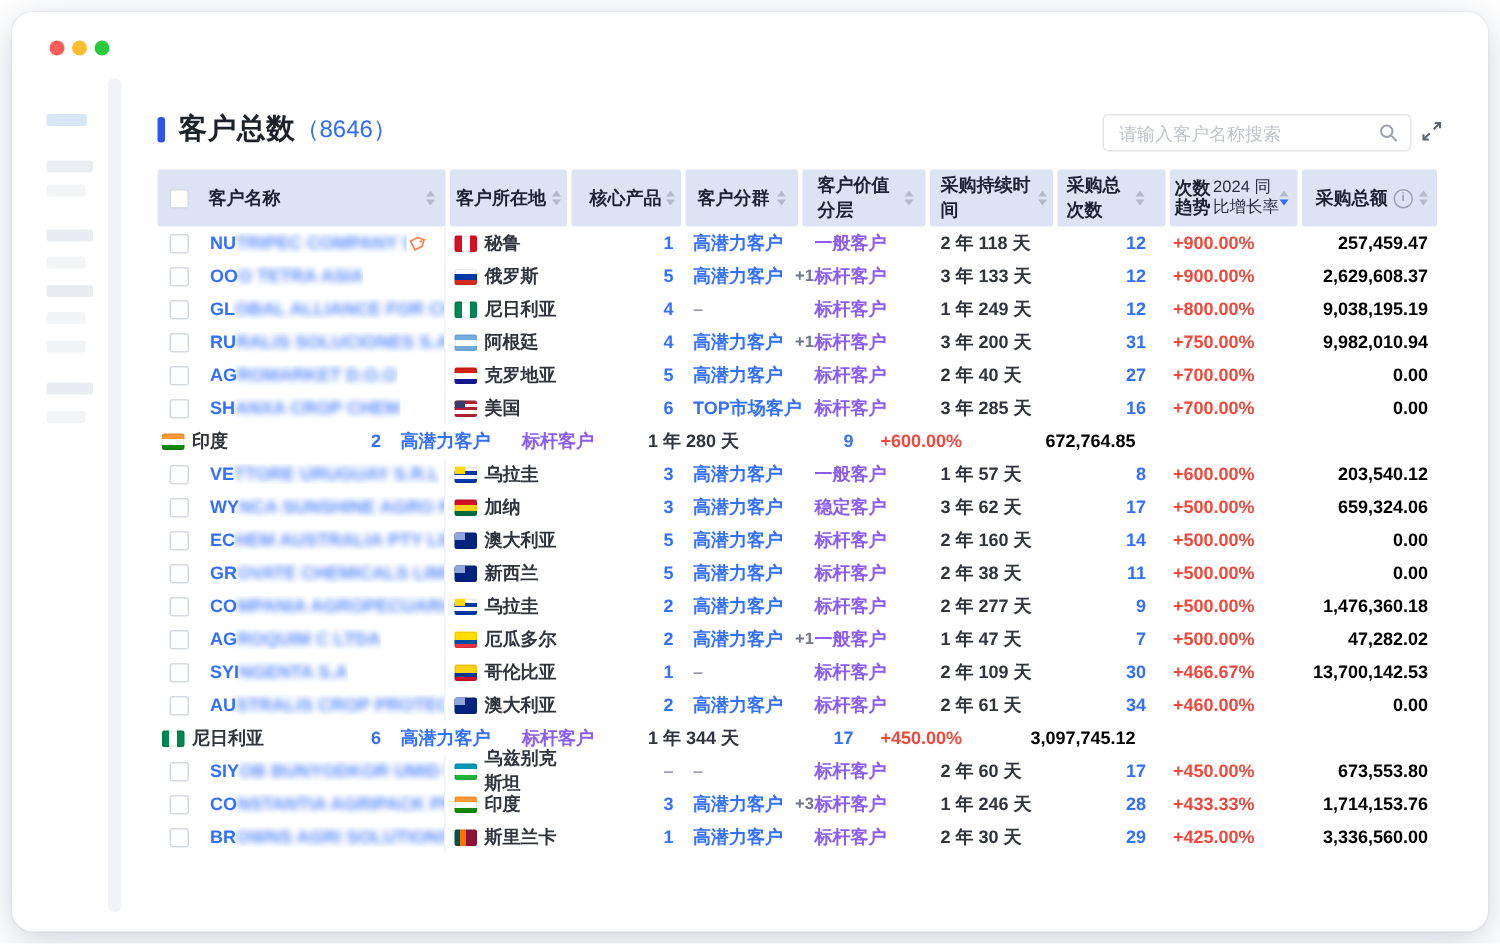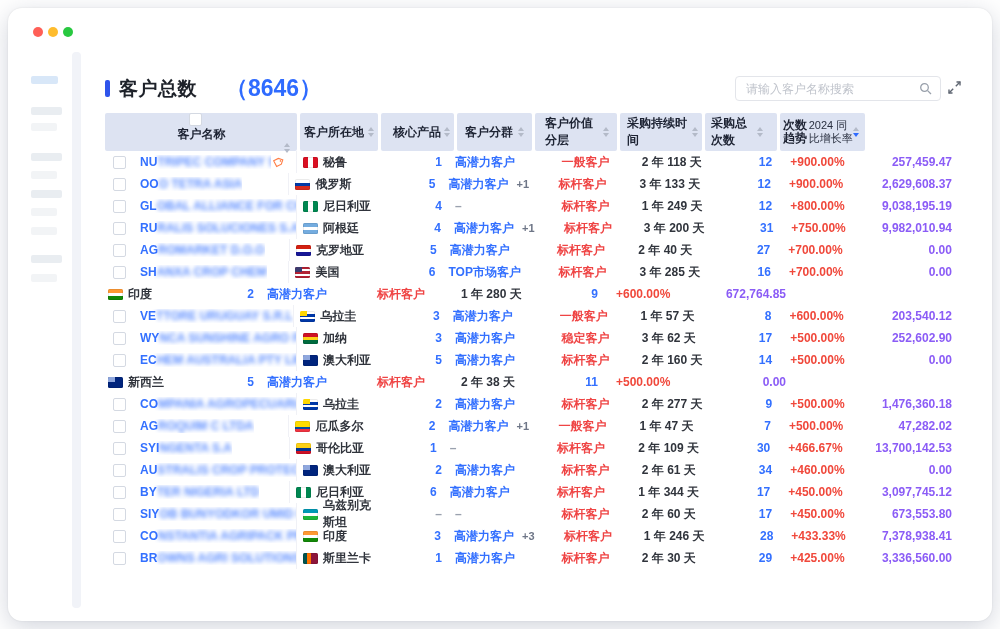--- a/index.html
+++ b/index.html
@@ -14,36 +14,36 @@
   
   .sk{position:absolute;left:31px;height:8px;border-radius:2px;}
   .sk.d{width:31px;background:#e9edf1;}
   .sk.l{width:26px;background:#f2f4f6;}
   .sk.blue{width:27px;background:#d8e7f8;}
   .gutter{position:absolute;left:72px;top:52px;width:9px;height:556px;background:#f1f3f8;border-radius:4px;}
   
   .titlebar{position:absolute;left:105px;top:73px;display:flex;align-items:center;}
   .accent{width:5px;height:17px;border-radius:2px;background:#2f54eb;margin-right:9px;}
   .title{font-size:19px;font-weight:700;color:#1d2129;letter-spacing:.5px;}
-  .count{font-size:23px;font-weight:700;color:#2f6bff;margin-left:28px;}
+  .count{font-size:16px;font-weight:400;color:#2f6bff;}
   
   .search{position:absolute;left:735px;top:76px;width:206px;height:25px;border:1px solid #e3e5ea;
           border-radius:4px;background:#fff;display:flex;align-items:center;padding:0 8px;box-sizing:border-box;}
   .search input{border:none;outline:none;flex:1;font-size:12px;color:#333;background:transparent;min-width:0;
                 font-family:inherit;}
   .search input::placeholder{color:#c0c4cc;}
   .expand{position:absolute;left:947px;top:80px;width:15px;height:15px;cursor:pointer;}
   
   .table{position:absolute;left:105px;top:113px;width:853px;}
   .hrow,.tr{display:flex;gap:3px;}
   .th{background:#dde3f2;border-radius:2px;height:38px;display:flex;align-items:center;
       font-size:12px;font-weight:700;color:#1d2333;box-sizing:border-box;}
   .w1{width:192px;} .w2{width:78px;} .w3{width:73px;} .w4{width:75px;} .w5{width:82px;}
   .w6{width:82px;} .w7{width:72px;} .w8{width:85px;} .w9{width:90px;}
-  .th.w1{padding:0 7px 0 8px;flex-direction:column;}
+  .th.w1{padding:0 7px 0 8px;}
   .th.w2{justify-content:center;gap:4px;}
   .th.w3{justify-content:flex-end;padding-right:4px;gap:3px;}
   .th.w4{padding:0 8px;}
   .th.w5{padding:0 8px 0 10px;}
   .th.w6{padding:0 4px 0 7px;justify-content:center;gap:2px;align-items:center;}
   .th.w7{padding:0 14px 1px 6px;}
   .th.w8{padding:0 6px 0 3px;}
   .th.w9{justify-content:flex-end;padding-right:6px;gap:2px;}
   .ml-auto{margin-left:auto;}
   .th2line{display:flex;flex-direction:row;line-height:13px;}
@@ -65,25 +65,25 @@
   .tag-icon{margin-left:auto;margin-right:12px;flex-shrink:0;display:flex;}
   .td.c2{padding-left:3px;gap:5px;color:#30343c;}
   .flag{width:15px;height:11px;border-radius:1.5px;position:relative;overflow:hidden;flex-shrink:0;
         box-shadow:inset 0 0 0 1px rgba(0,0,0,.08);}
   .canton{position:absolute;left:0;top:0;width:45%;height:50%;display:block;}
   .td.c3{justify-content:flex-end;padding-right:5px;color:#3370ff;cursor:pointer;}
   .td.c4{padding-left:5px;}
   .seg{color:#3370ff;text-decoration:none;cursor:pointer;white-space:nowrap;}
   .seg-extra{margin-left:8px;color:#6e7687;font-size:11px;}
   .dash{color:#9aa1ae !important;cursor:default;}
-  .td.c5{padding-left:8px;color:#ef4444;margin-left:29px;}
+  .td.c5{padding-left:8px;color:#8b5cf6;}
   .td.c6{padding-left:7px;color:#30343c;}
   .td.c7{justify-content:flex-end;padding-right:13px;color:#3370ff;cursor:pointer;text-align:right;}
   .td.c8{padding-left:2px;color:#f0483b;}
-  .td.c9{justify-content:flex-end;padding-right:6px;color:#8b5cf6;}
+  .td.c9{justify-content:flex-end;padding-right:6px;color:#000000;}
   .info{width:11px;height:11px;border:1px solid #9aa2b5;border-radius:50%;font-size:8px;line-height:10px;
         text-align:center;color:#9aa2b5;margin:0 2px;font-style:normal;}
 </style>
 </head>
 <body>
 
 <div class="window"></div>
 
 <div class="stage">
 
@@ -186,20 +186,28 @@
       <div class="th w8">
         <span class="th2line">
           <span>次数趋势</span>
           <span class="th-sub">2024 同比增长率</span>
         </span>
         <span class="sort ml-auto">
             <i class="up"></i>
             <i class="down active"></i>
           </span>
       </div>
+      <div class="th w9">
+        <span>采购总额</span>
+        <i class="info">i</i>
+        <span class="sort">
+            <i class="up"></i>
+            <i class="down"></i>
+          </span>
+      </div>
     </div>
     <div>
         <div class="tr">
     <div class="td c1 w1">
       <span class="cb"></span>
       <a class="name"><span class="np">NU</span><span class="nm">TRIPEC COMPANY S.A.C</span><span class="ns"></span></a>
       <span class="tag-icon">
         <svg width="13" height="13" viewBox="0 0 14 14" fill="none" stroke="#ff7d45" stroke-width="1.2">
           <g transform="rotate(18 7 7)">
             <path d="M2.5 6.5 L6.5 2.5 H11.5 V7.5 L7.5 11.5 Z"></path>
@@ -381,21 +389,21 @@
     </div>
     <div class="td c3 w3">3</div>
     <div class="td c4 w4">
       <a class="seg">高潜力客户</a>
 
     </div>
     <div class="td c5 w5">稳定客户</div>
     <div class="td c6 w6">3 年 62 天</div>
     <div class="td c7 w7">17</div>
     <div class="td c8 w8">+500.00%</div>
-    <div class="td c9 w9">252,602.90</div>
+    <div class="td c9 w9">659,324.06</div>
   </div>
         <div class="tr">
     <div class="td c1 w1">
       <span class="cb"></span>
       <a class="name"><span class="np">EC</span><span class="nm">HEM AUSTRALIA PTY LIMITED</span><span class="ns"></span></a>
 
     </div>
     <div class="td c2 w2">
       <span class="flag" style="background: linear-gradient(rgb(0, 36, 125) 0%, rgb(0, 36, 125) 100%);">
               <i class="canton" style="background: rgb(143, 167, 221);"></i>
@@ -407,20 +415,25 @@
       <a class="seg">高潜力客户</a>
 
     </div>
     <div class="td c5 w5">标杆客户</div>
     <div class="td c6 w6">2 年 160 天</div>
     <div class="td c7 w7">14</div>
     <div class="td c8 w8">+500.00%</div>
     <div class="td c9 w9">0.00</div>
   </div>
         <div class="tr">
+    <div class="td c1 w1">
+      <span class="cb"></span>
+      <a class="name"><span class="np">GR</span><span class="nm">OVATE CHEMICALS LIMITED</span><span class="ns"></span></a>
+
+    </div>
     <div class="td c2 w2">
       <span class="flag" style="background: linear-gradient(rgb(0, 36, 125) 0%, rgb(0, 36, 125) 100%);">
               <i class="canton" style="background: rgb(143, 167, 221);"></i>
             </span>
       <span>新西兰</span>
     </div>
     <div class="td c3 w3">5</div>
     <div class="td c4 w4">
       <a class="seg">高潜力客户</a>
 
@@ -513,25 +526,20 @@
       <a class="seg">高潜力客户</a>
 
     </div>
     <div class="td c5 w5">标杆客户</div>
     <div class="td c6 w6">2 年 61 天</div>
     <div class="td c7 w7">34</div>
     <div class="td c8 w8">+460.00%</div>
     <div class="td c9 w9">0.00</div>
   </div>
         <div class="tr">
-    <div class="td c1 w1">
-      <span class="cb"></span>
-      <a class="name"><span class="np">BY</span><span class="nm">TER NIGERIA LTD</span><span class="ns"></span></a>
-
-    </div>
     <div class="td c2 w2">
       <span class="flag" style="background: linear-gradient(90deg, rgb(0, 135, 81) 0%, rgb(0, 135, 81) 33.3333%, rgb(255, 255, 255) 33.3333%, rgb(255, 255, 255) 66.6667%, rgb(0, 135, 81) 66.6667%, rgb(0, 135, 81) 100%);"></span>
       <span>尼日利亚</span>
     </div>
     <div class="td c3 w3">6</div>
     <div class="td c4 w4">
       <a class="seg">高潜力客户</a>
 
     </div>
     <div class="td c5 w5">标杆客户</div>
@@ -573,21 +581,21 @@
     </div>
     <div class="td c3 w3">3</div>
     <div class="td c4 w4">
       <a class="seg">高潜力客户</a>
       <span class="seg-extra">+3</span>
     </div>
     <div class="td c5 w5">标杆客户</div>
     <div class="td c6 w6">1 年 246 天</div>
     <div class="td c7 w7">28</div>
     <div class="td c8 w8">+433.33%</div>
-    <div class="td c9 w9">7,378,938.41</div>
+    <div class="td c9 w9">1,714,153.76</div>
   </div>
         <div class="tr">
     <div class="td c1 w1">
       <span class="cb"></span>
       <a class="name"><span class="np">BR</span><span class="nm">OWNS AGRI SOLUTIONS PVT </span></a>
 
     </div>
     <div class="td c2 w2">
       <span class="flag" style="background: linear-gradient(90deg, rgb(0, 83, 78) 0%, rgb(0, 83, 78) 25%, rgb(255, 115, 0) 25%, rgb(255, 115, 0) 50%, rgb(141, 21, 58) 50%, rgb(141, 21, 58) 75%, rgb(141, 21, 58) 75%, rgb(141, 21, 58) 100%);"></span>
       <span>斯里兰卡</span>

